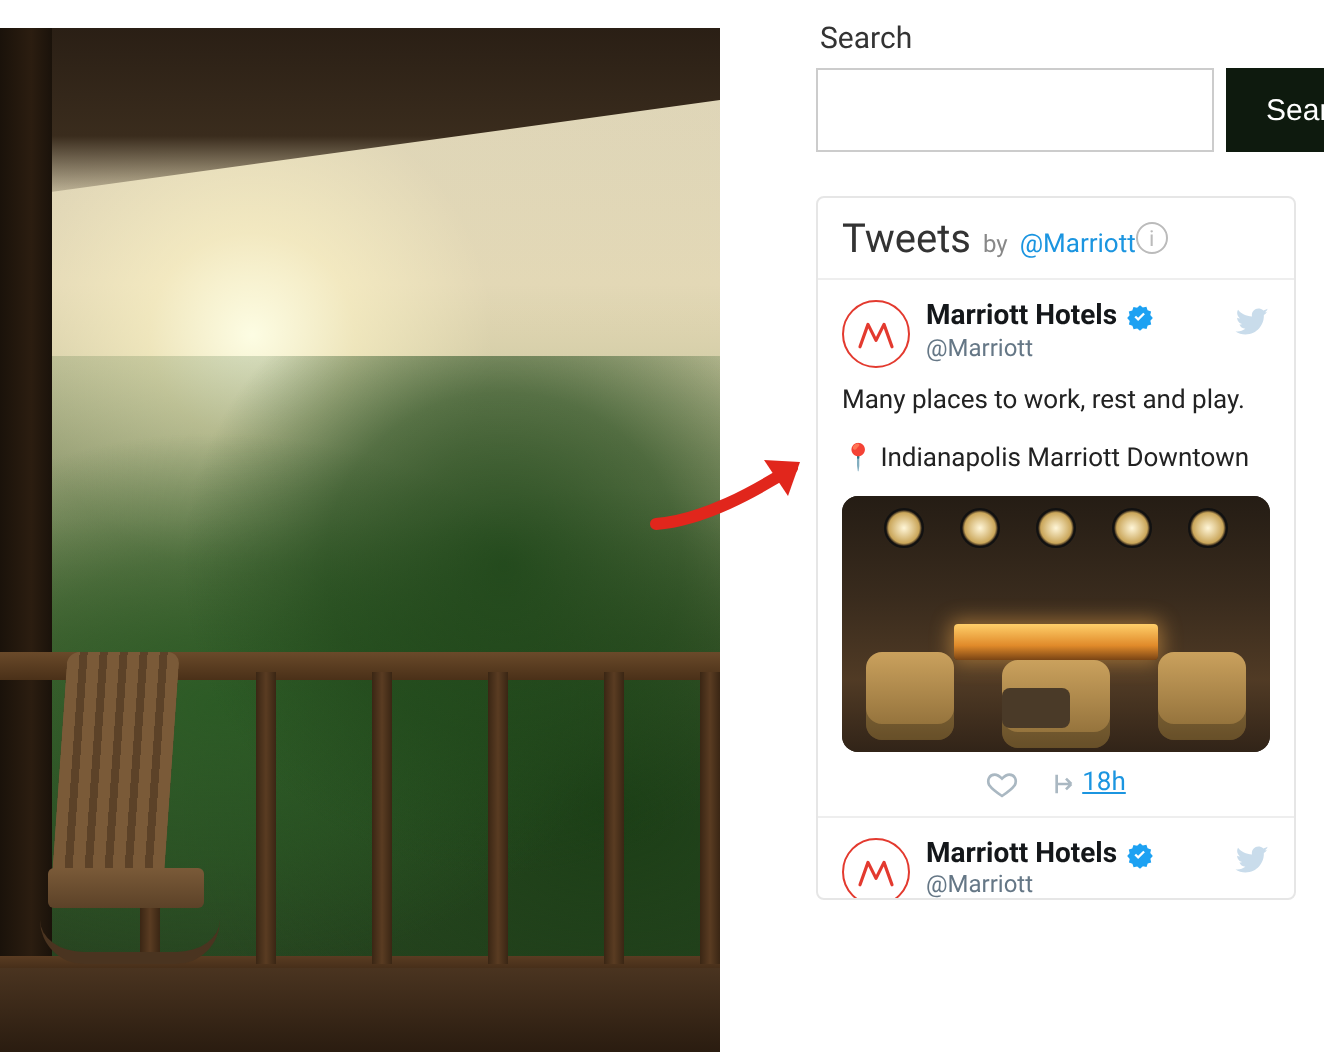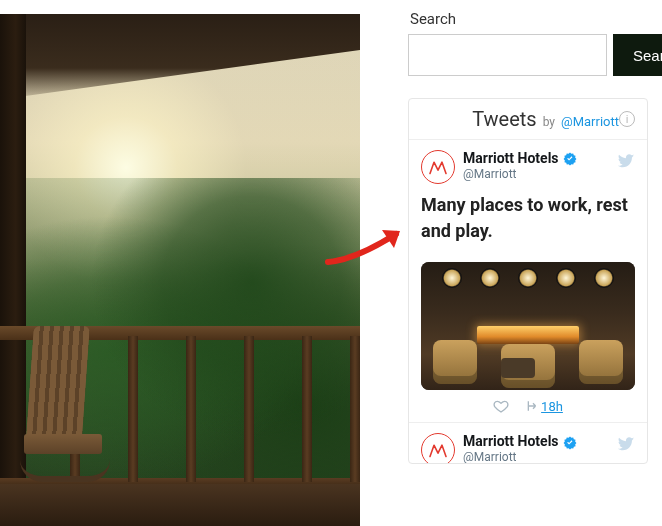--- a/index.html
+++ b/index.html
@@ -104,21 +104,21 @@
     background:#0e1a0e; color:#fff; border:none; height:42px; padding:0 20px;
     font-size:15px; cursor:pointer;
   }
 
   .tweets-widget {
     border:1px solid #e6e6e6; border-radius:4px; background:#fff;
     width: 100%;
     overflow:hidden;
   }
   .tw-header {
-    display:flex; align-items:center; justify-content:flex-end;
+    display:flex; align-items:center; justify-content:flex-start;
     padding:8px 12px; border-bottom:1px solid #eee;
   }
   .tw-header-left { display:flex; align-items: baseline; gap:6px;}
   .tw-title { font-size:20px; color:#333; font-weight:400;}
   .tw-by { font-size:12px; color:#888;}
   .tw-handle-link { font-size:13px; color:#1b95e0; text-decoration:none;}
   .info-icon {
     width:16px; height:16px; border:1px solid #bbb; border-radius:50%;
     color:#bbb; font-size:11px; display:flex; align-items:center; justify-content:center;
   }
@@ -133,21 +133,21 @@
     background:#fff; flex-shrink:0;
   }
   .avatar svg { display:block; }
   .id-block { display:flex; flex-direction:column; line-height:1.2;}
   .name-row { display:flex; align-items:center; gap:4px;}
   .display-name { font-weight:700; font-size:14px; color:#14171a;}
   .verified-badge { width:14px; height:14px; color:#1da1f2;}
   .handle { font-size:12px; color:#657786;}
   .bird-icon { position:absolute; right:12px; top:12px; width:18px; height:18px; color:#c9dceb;}
 
-  .tweet-body { font-size:18px; color:#222; padding:8px 0 0 0; line-height:1.45;font-weight:bold;}
+  .tweet-body { font-size:13px; color:#222; padding:8px 0 0 0; line-height:1.45;}
   .tweet-body .pin { color:#c0392b; margin-right:3px;}
   .tweet-body a { color:#1b95e0; text-decoration:none;}
 
   .tweet-media {
     margin-top:8px; width:100%; height:128px; border-radius:8px; overflow:hidden;
     position:relative; background:#2a2118;
   }
   .lobby-bg {
     position:absolute; inset:0;
     background:
@@ -264,20 +264,23 @@
                   </svg>
               </span>
             </div>
             <span class="handle">@Marriott</span>
           </div>
         </div>
 
         <div class="tweet-body">
           <div>Many places to work, rest and play.</div>
           <div style="height:10px"></div>
+          <div>
+            <span class="pin">📍</span><span>Indianapolis Marriott Downtown</span>
+          </div>
         </div>
 
         <div class="tweet-media">
           <div class="lobby-bg"></div>
           <div class="lobby-lights">
               <span></span>
               <span></span>
               <span></span>
               <span></span>
               <span></span>

